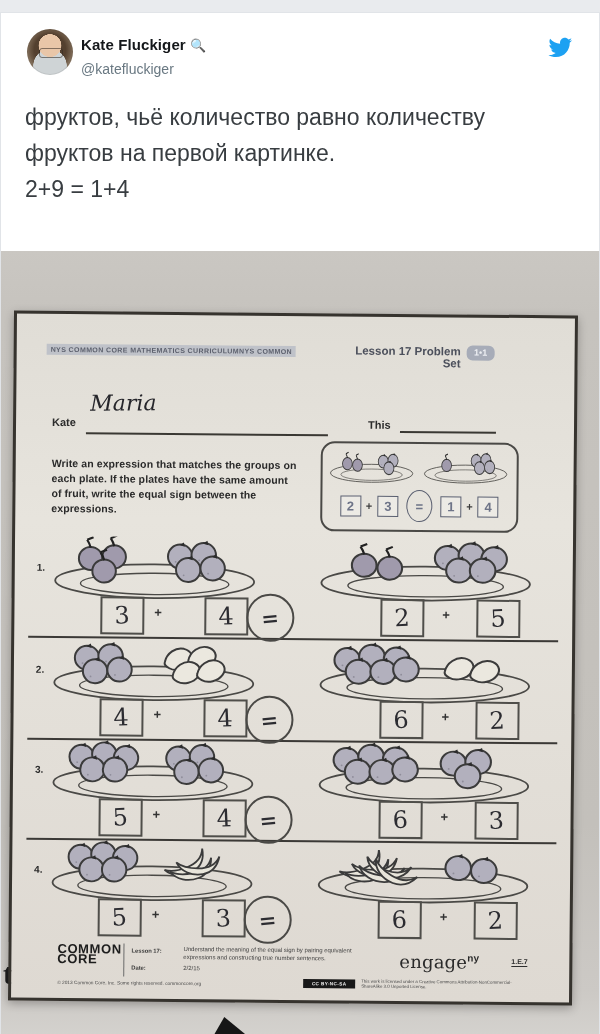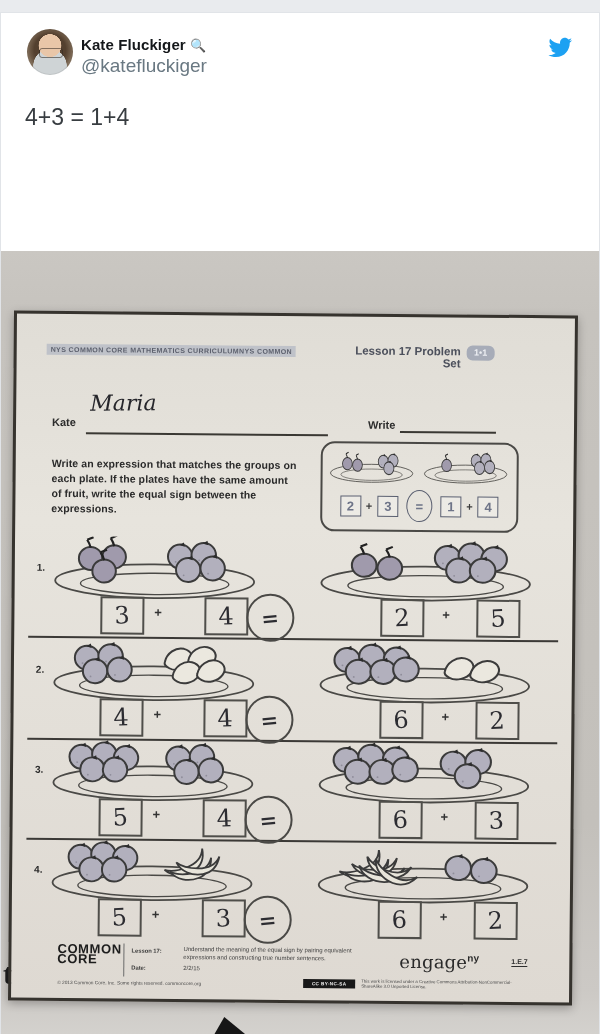--- a/index.html
+++ b/index.html
@@ -10,21 +10,21 @@
   .tweet{position:absolute;top:0;left:0;width:600px;height:238px;background:#fff;}
   .avatar{position:absolute;left:26px;top:16px;width:46px;height:46px;border-radius:50%;
           background:
             radial-gradient(circle at 50% 36%, #e9c6a8 0 30%, transparent 31%),
             radial-gradient(circle at 50% 80%, #cfd4d6 0 38%, transparent 39%),
             radial-gradient(circle at 50% 45%, #54402f 0 46%, #6b5744 58%, #8a7864 70%, #b9ab9a 100%);
           box-shadow:inset 0 0 0 1px rgba(0,0,0,.08);}
   .glasses{position:absolute;left:12px;top:19px;width:22px;height:8px;border:1.5px solid #2e2620;border-radius:3px;opacity:.55;}
   .tw-name-row{position:absolute;left:80px;top:23px;font-size:15px;font-weight:bold;color:#14171a;letter-spacing:.1px;}
   .tw-emoji{font-size:13px;}
-  .tw-handle{position:absolute;left:80px;top:42px;font-size:19px;color:#697882;}
+  .tw-handle{position:absolute;left:80px;top:48px;font-size:14px;color:#697882;}
   .tw-bird{position:absolute;right:26px;top:22px;width:30px;height:25px;}
   .tw-text{position:absolute;left:24px;top:86px;width:560px;font-size:23px;line-height:36px;color:#383d41;}
 
   
   .photo{position:absolute;top:238px;left:0;width:600px;height:796px;
          background:linear-gradient(180deg,#cac7c2 0%,#c6c3be 8%,#c3c0bb 72%,#ccc9c5 93%,#d6d4d0 100%);padding-left:44px;}
   .stray-letter{position:absolute;left:2px;top:706px;font-size:30px;font-weight:bold;color:#1f1f1f;font-family:"Liberation Serif",serif;}
   .cursor{position:absolute;left:206px;top:766px;width:54px;height:30px;background:#161616;
           clip-path:polygon(32% 0,100% 100%,0 100%);}
 
@@ -105,38 +105,40 @@
       </div>
     <div class="tw-name-row">
       <span>Kate Fluckiger</span>
       <span class="tw-emoji">🔍</span>
     </div>
     <div class="tw-handle">@katefluckiger</div>
     <svg class="tw-bird" viewBox="0 0 24 24">
       <path fill="#1da1f2" d="M23.643 4.937c-.835.37-1.732.62-2.675.733.962-.576 1.7-1.49 2.048-2.578-.9.534-1.897.922-2.958 1.13-.85-.904-2.06-1.47-3.4-1.47-2.572 0-4.658 2.086-4.658 4.66 0 .364.042.718.12 1.06-3.873-.195-7.304-2.05-9.602-4.868-.4.69-.63 1.49-.63 2.342 0 1.616.823 3.043 2.072 3.878-.764-.025-1.482-.234-2.11-.583v.06c0 2.257 1.605 4.14 3.737 4.568-.392.106-.803.162-1.227.162-.3 0-.593-.028-.877-.082.593 1.85 2.313 3.198 4.352 3.234-1.595 1.25-3.604 1.995-5.786 1.995-.376 0-.747-.022-1.112-.065 2.062 1.323 4.51 2.093 7.14 2.093 8.57 0 13.255-7.098 13.255-13.254 0-.2-.005-.402-.014-.602.91-.658 1.7-1.477 2.323-2.41z"></path>
     </svg>
     <div class="tw-text">
-      <div>4+3 = 1+4</div>
+      <div>фруктов, чьё количество равно количеству</div>
+      <div>фруктов на первой картинке.</div>
+      <div>2+9 = 1+4</div>
     </div>
   </div>
 
   <div class="photo">
     <span class="stray-letter">t</span>
     <div class="cursor"></div>
 
     <div class="paper">
 
       <div class="ws-curriculum">NYS COMMON CORE MATHEMATICS CURRICULUMNYS COMMON</div>
       <div class="ws-title">Lesson 17 Problem Set</div>
       <div class="ws-badge">1•1</div>
 
       <div class="ws-name-label">Kate</div>
       <div class="ws-name-value">Maria</div>
       <div class="ws-name-line"></div>
-      <div class="ws-date-label">Write</div>
+      <div class="ws-date-label">This</div>
       <div class="ws-date-line"></div>
 
       <div class="ws-instructions">
         <div>Write an expression that matches the groups on</div>
         <div>each plate.  If the plates have the same amount</div>
         <div>of fruit, write the equal sign between the</div>
         <div>expressions.</div>
       </div>
 
       <div class="ex-box">

